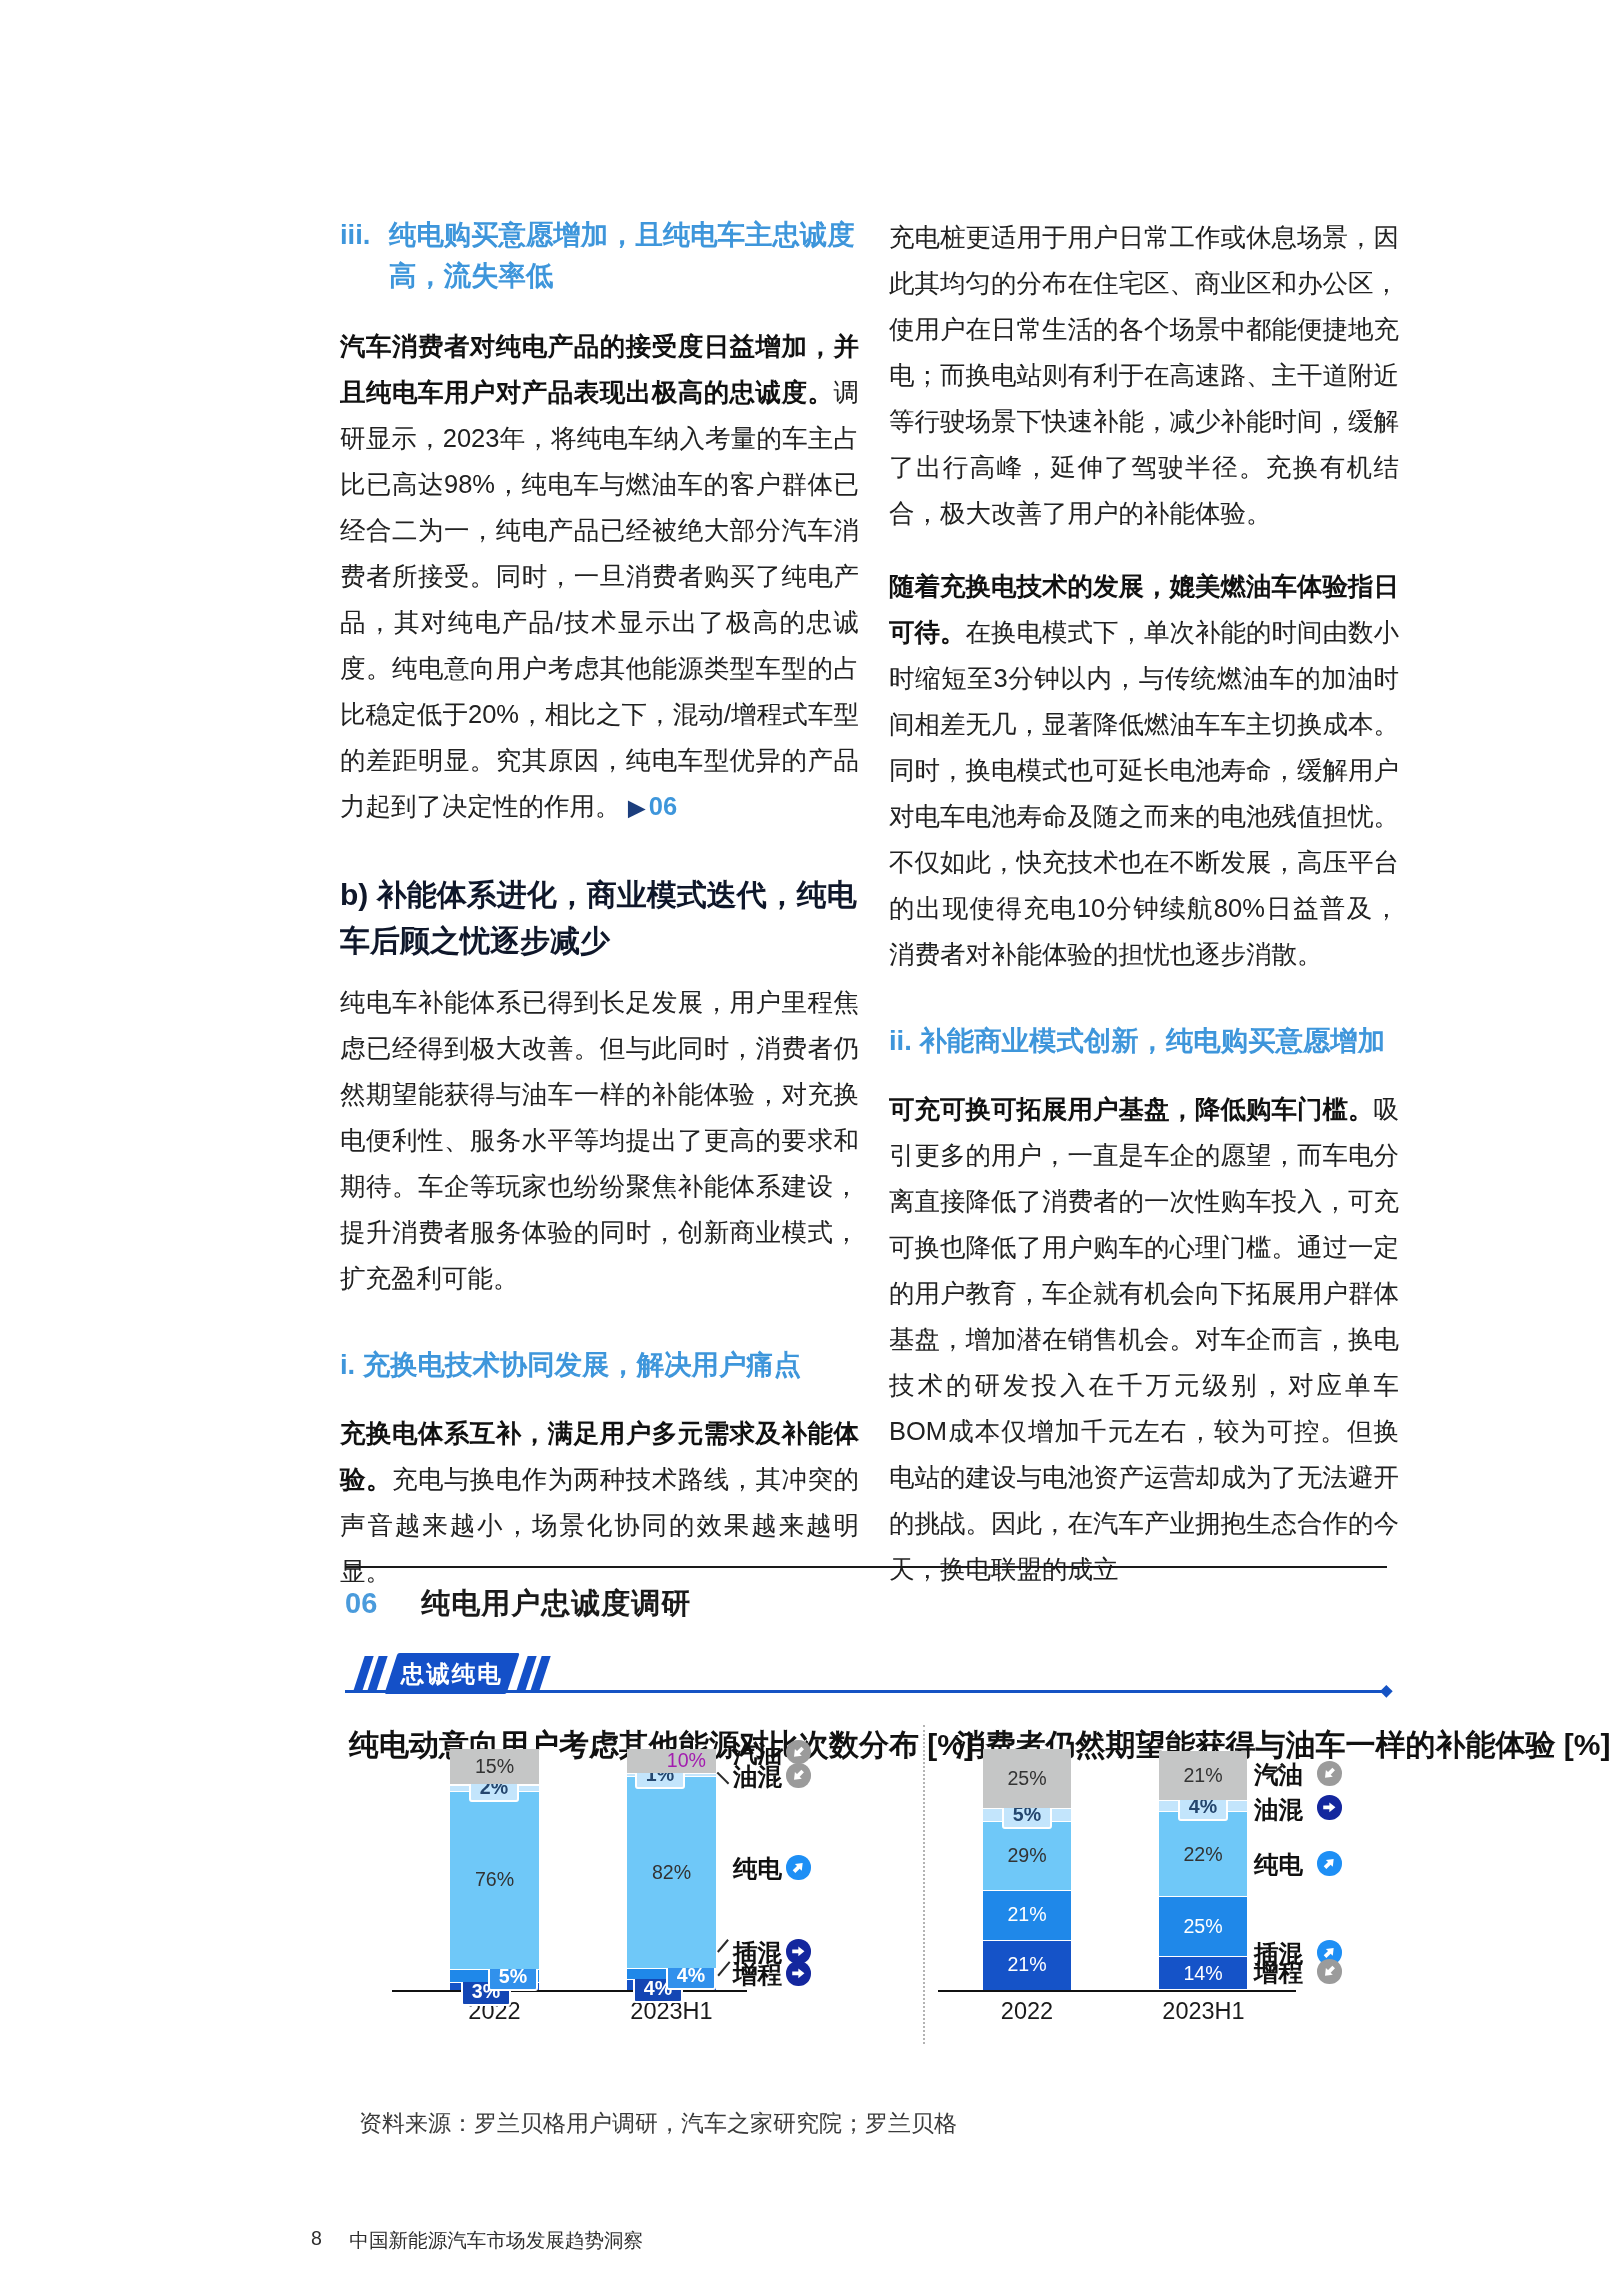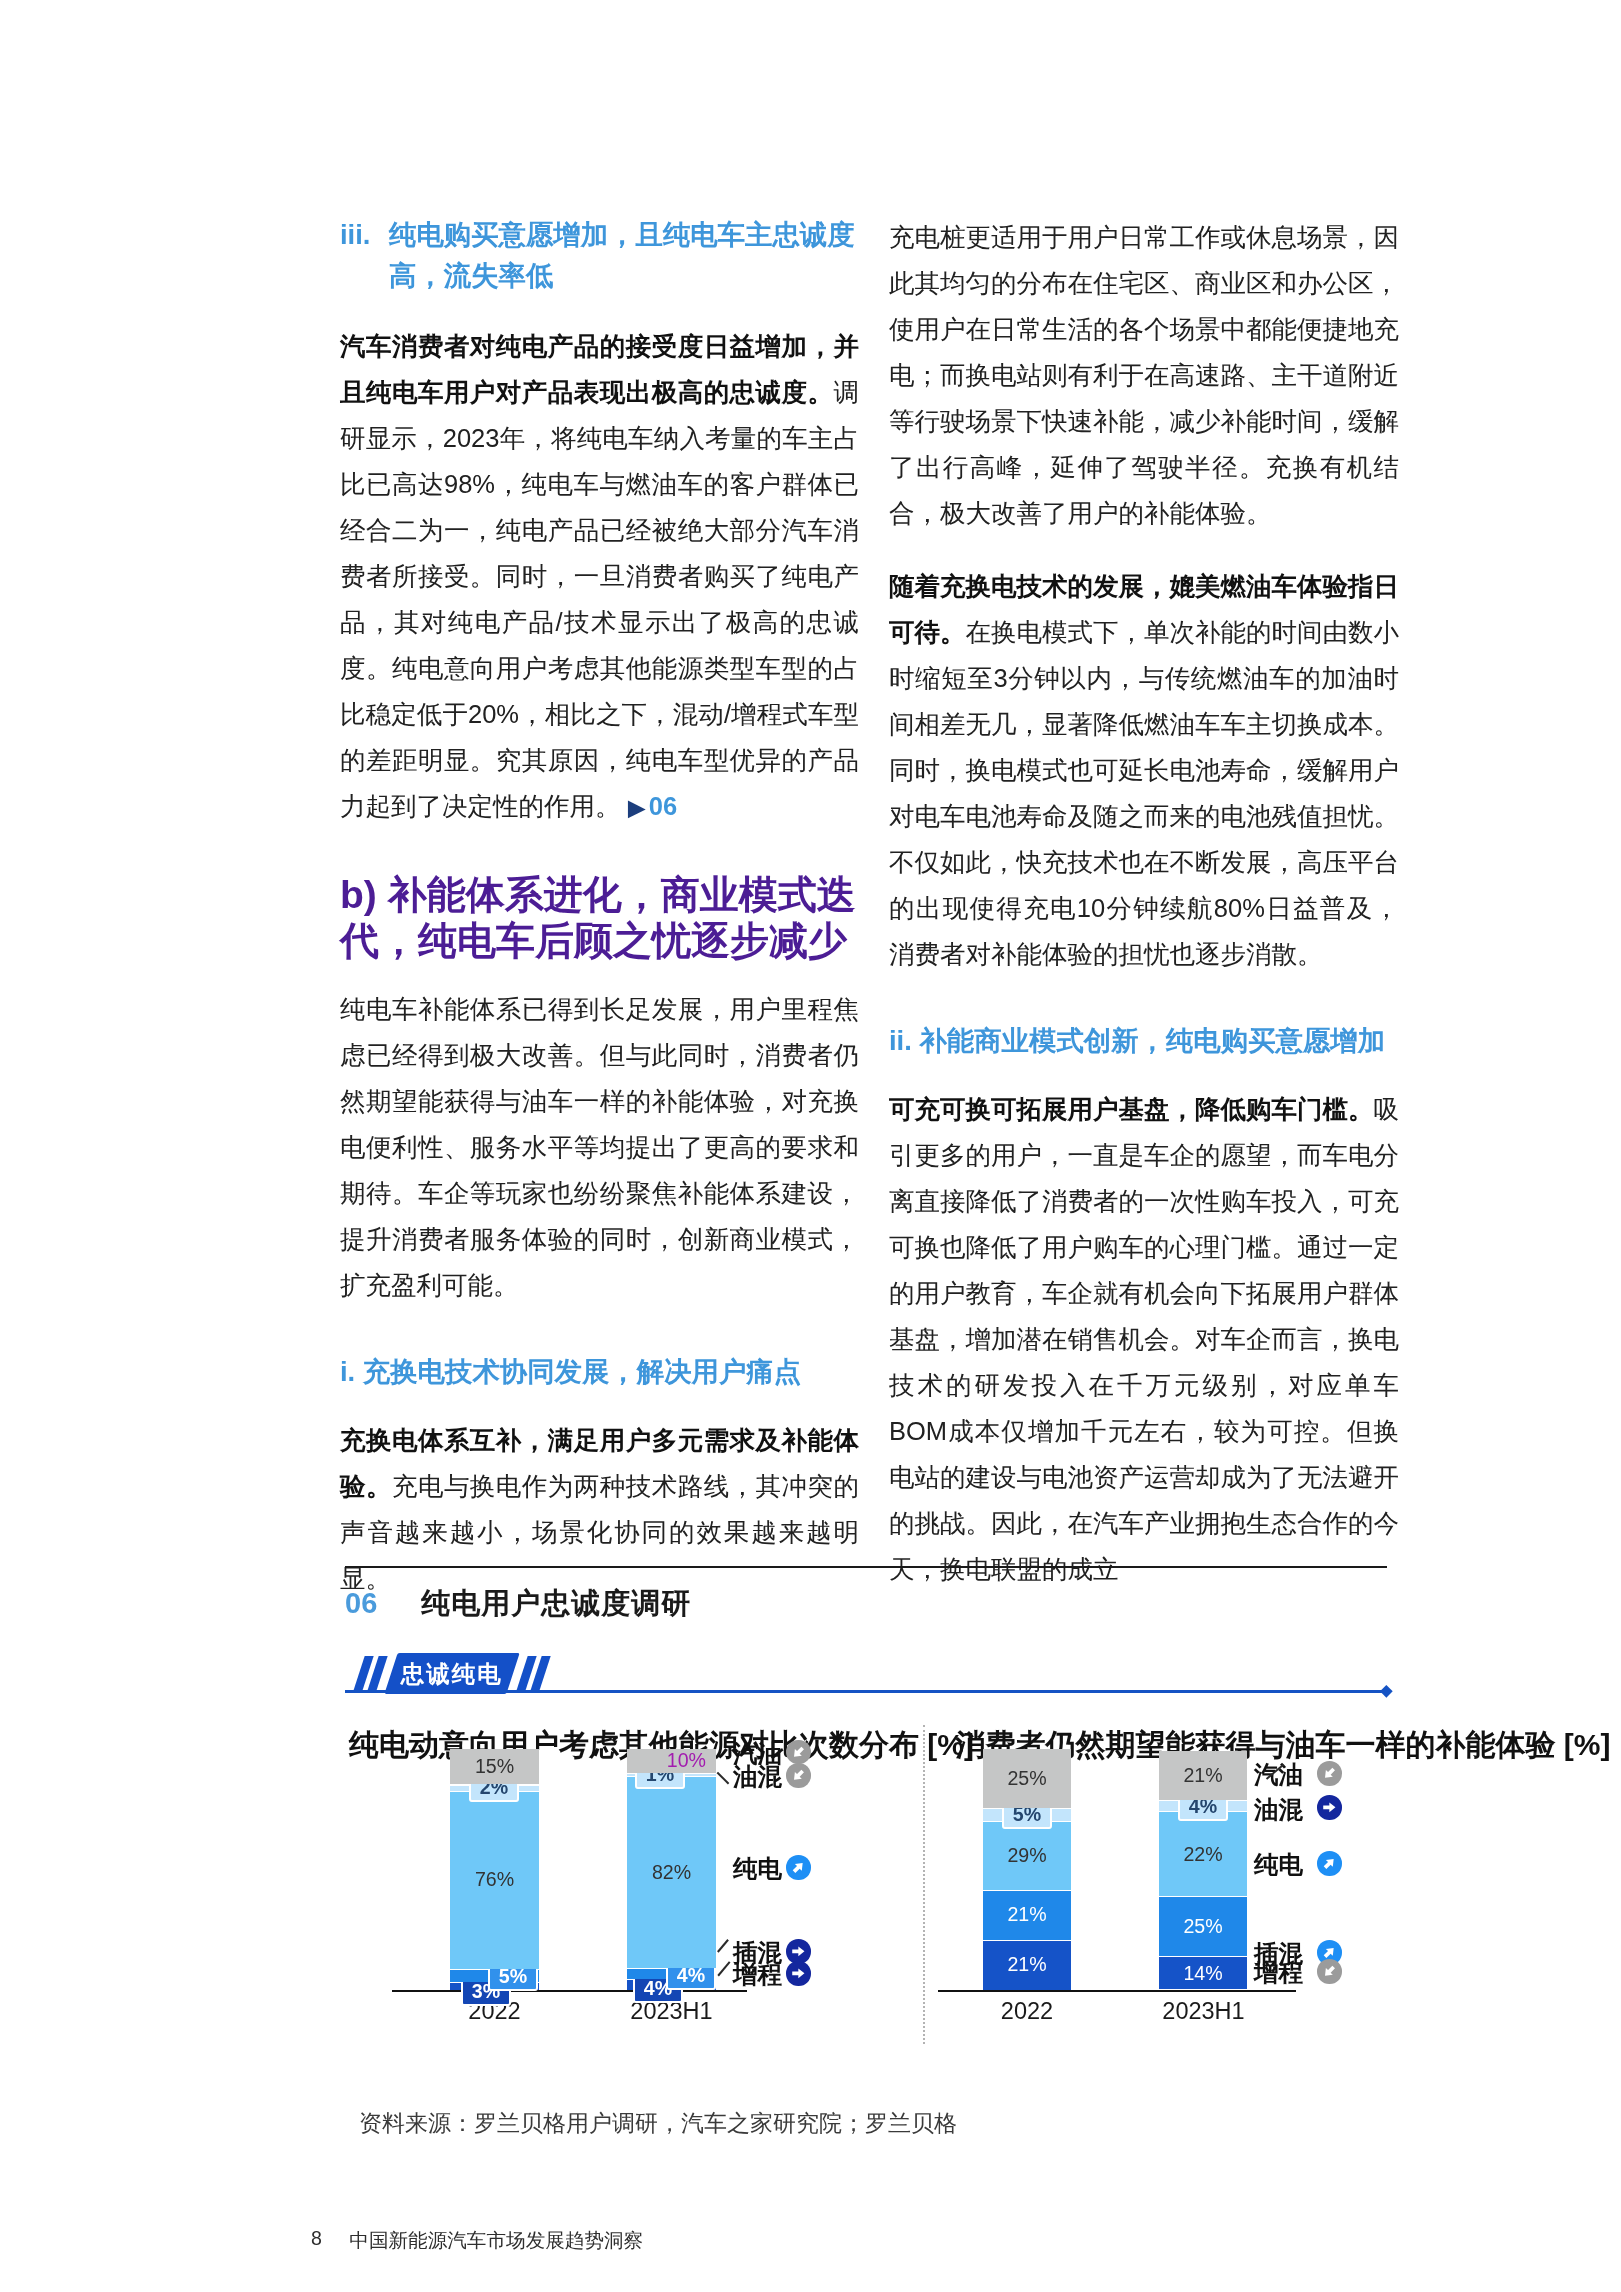--- a/index.html
+++ b/index.html
@@ -8,21 +8,21 @@
   .page { position:absolute; left:0; top:0; width:1621px; height:2293px; background:#fff; overflow:hidden; }
 
   
   .col { position:absolute; top:214px; }
   .col-left  { left:340px; width:519px; }
   .col-right { left:889px; width:510px; }
   .body-p { font-size:25.5px; line-height:46px; text-align:justify; color:#212121; margin:0 0 26.5px 0; }
   .body-p b { color:#111; }
   .h-sky { display:flex; font-size:27.4px; line-height:41px; font-weight:700; color:#3e96db; margin:0 0 26.5px 0; }
   .h-num { width:49px; flex:none; }
-  .h-navy { font-size:39px; line-height:46px; font-weight:700; color:#4c1d95; margin:41px 0 22px 0; }
+  .h-navy { font-size:30px; line-height:46px; font-weight:700; color:#0f172a; margin:41px 0 15px 0; }
   .h-sky-s { font-size:27.4px; line-height:37px; font-weight:700; color:#3e96db; margin:45px 0 27.4px 0; }
   .ref { white-space:nowrap; font-weight:700; margin-left:7.8px; }
   .ref-arrow { color:#1c3e7d; font-size:21.6px; }
   .ref-num { color:#3e96db; margin-left:3.9px; }
 
   
   .fig-rule { position:absolute; left:345px; top:1566px; width:1042px; height:2px; background:#1a1a1a; }
   .fig-head { position:absolute; left:345px; top:1584px; display:flex; align-items:baseline; }
   .fig-num { font-size:29px; font-weight:700; color:#4a9bdc; }
   .fig-title { font-size:29px; font-weight:700; color:#1a1a1a; margin-left:44px; letter-spacing:1px; }

